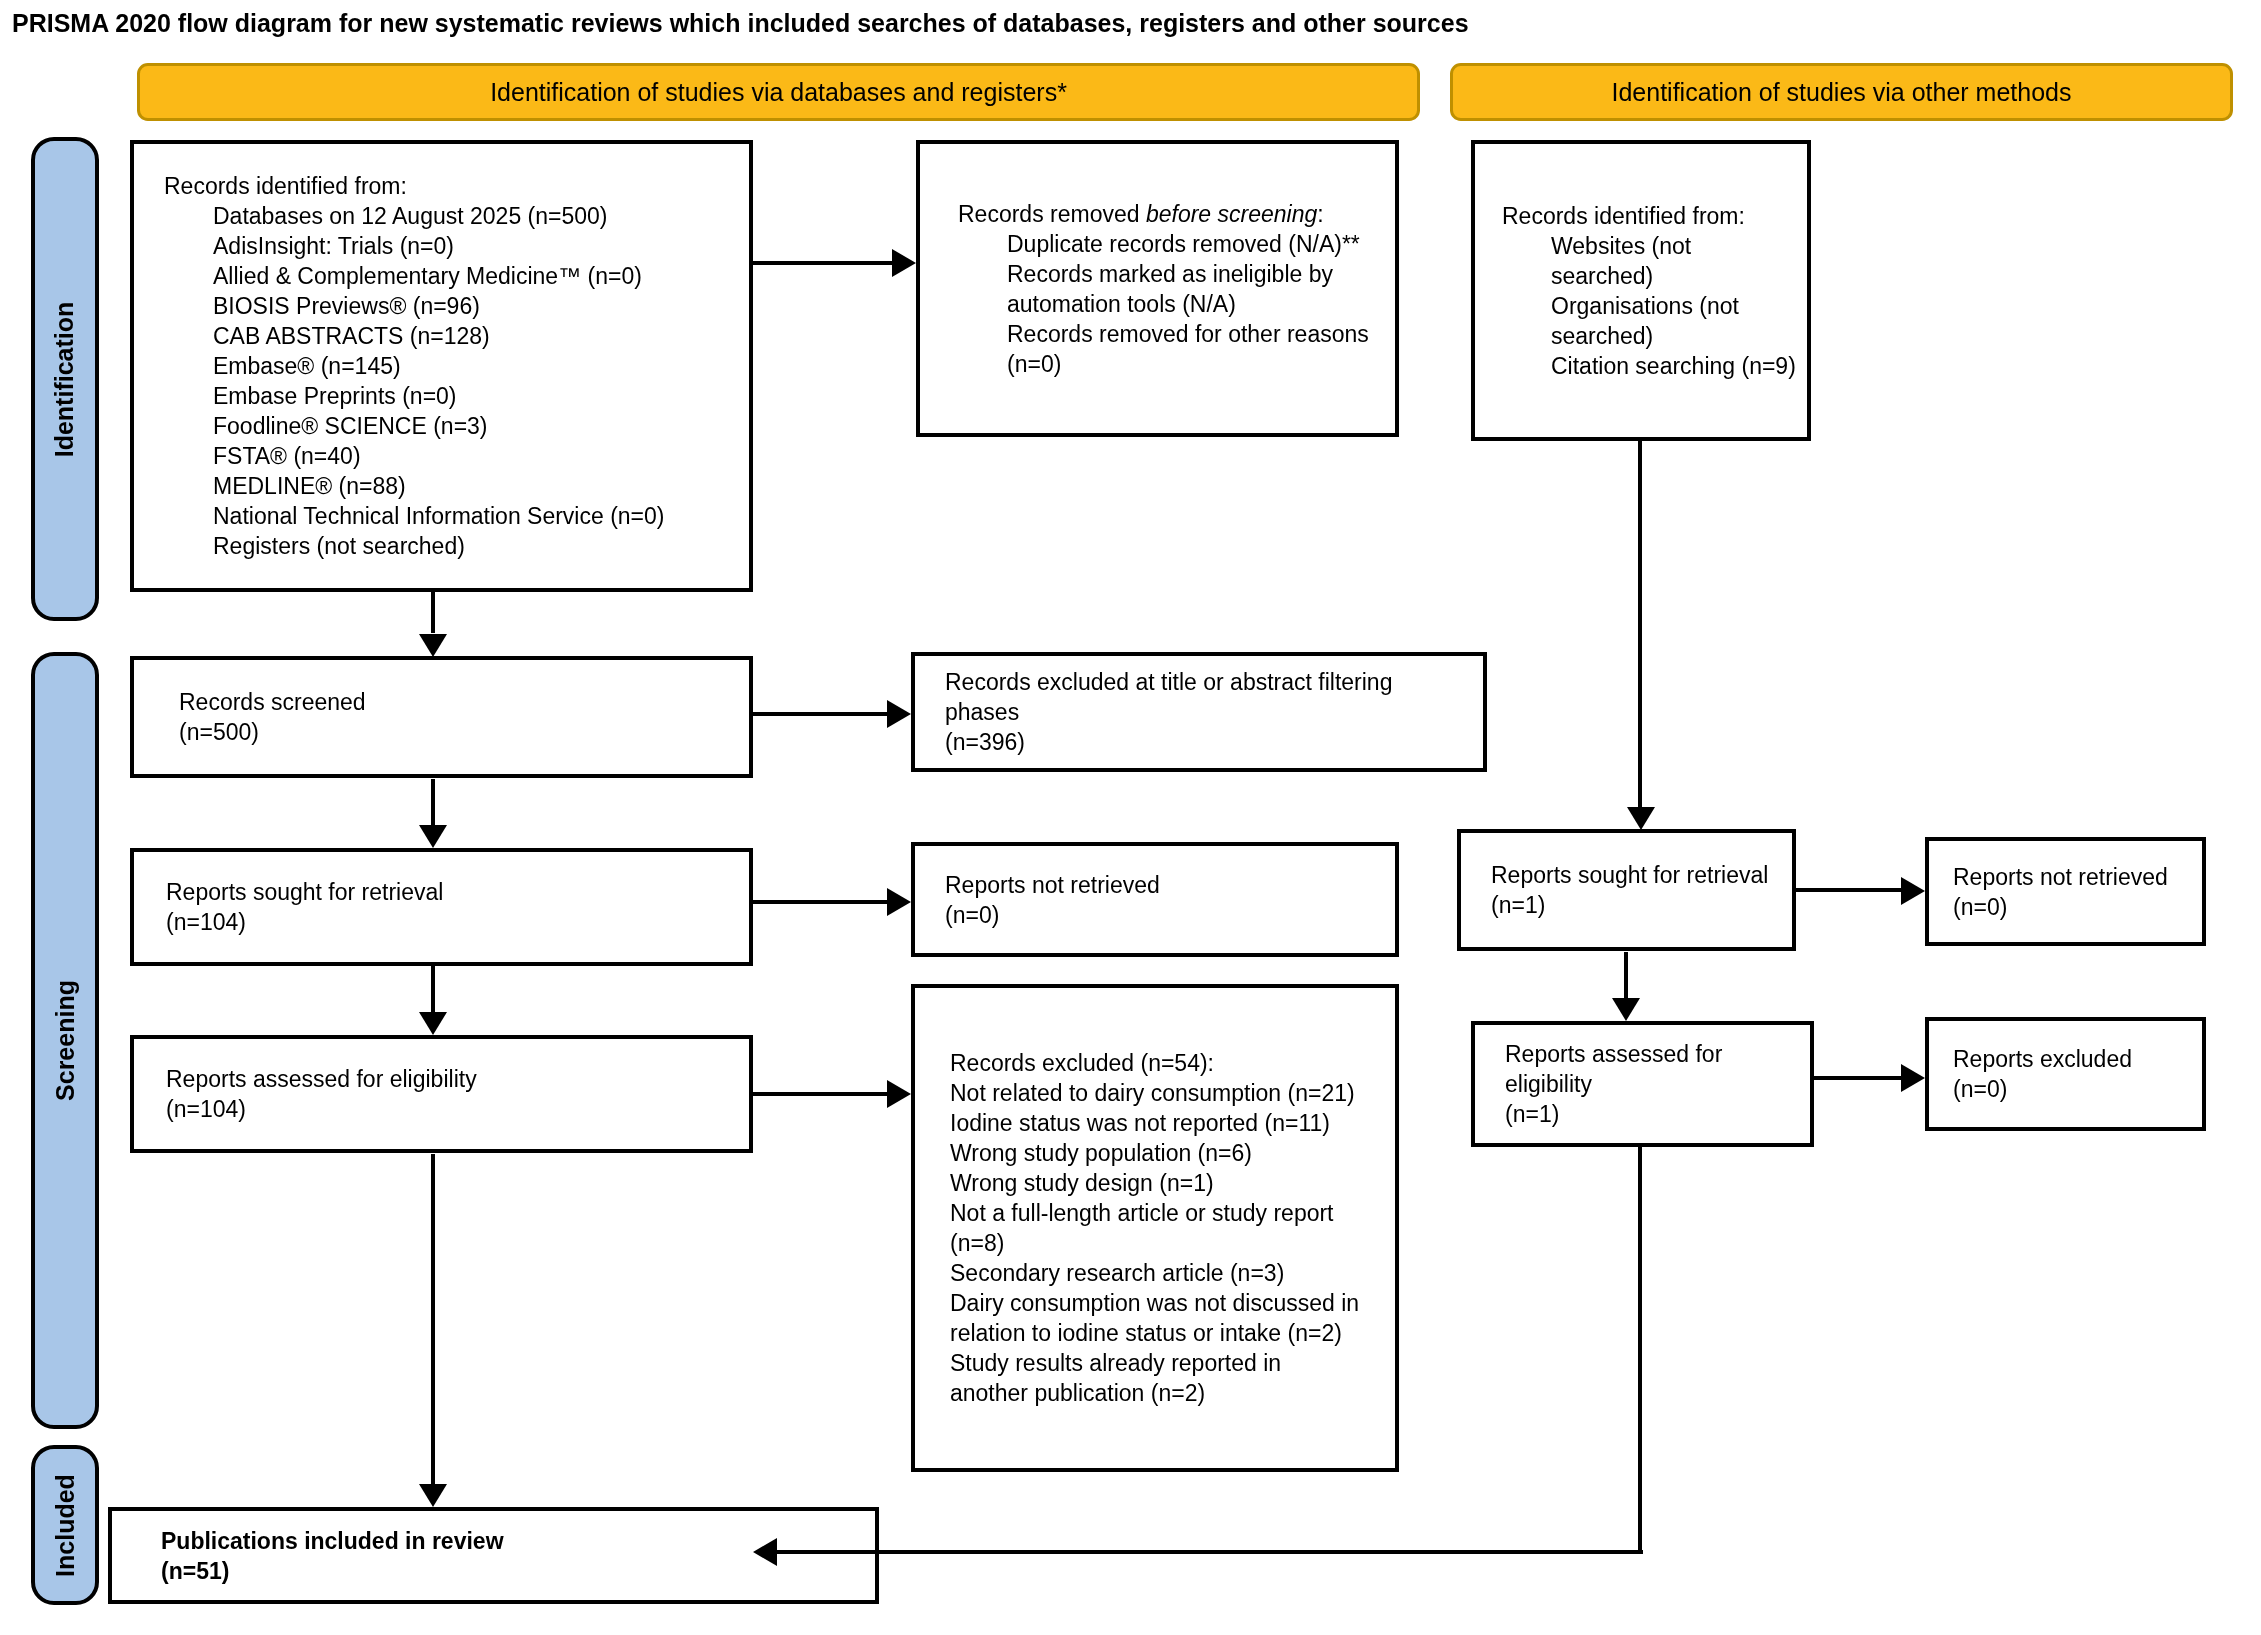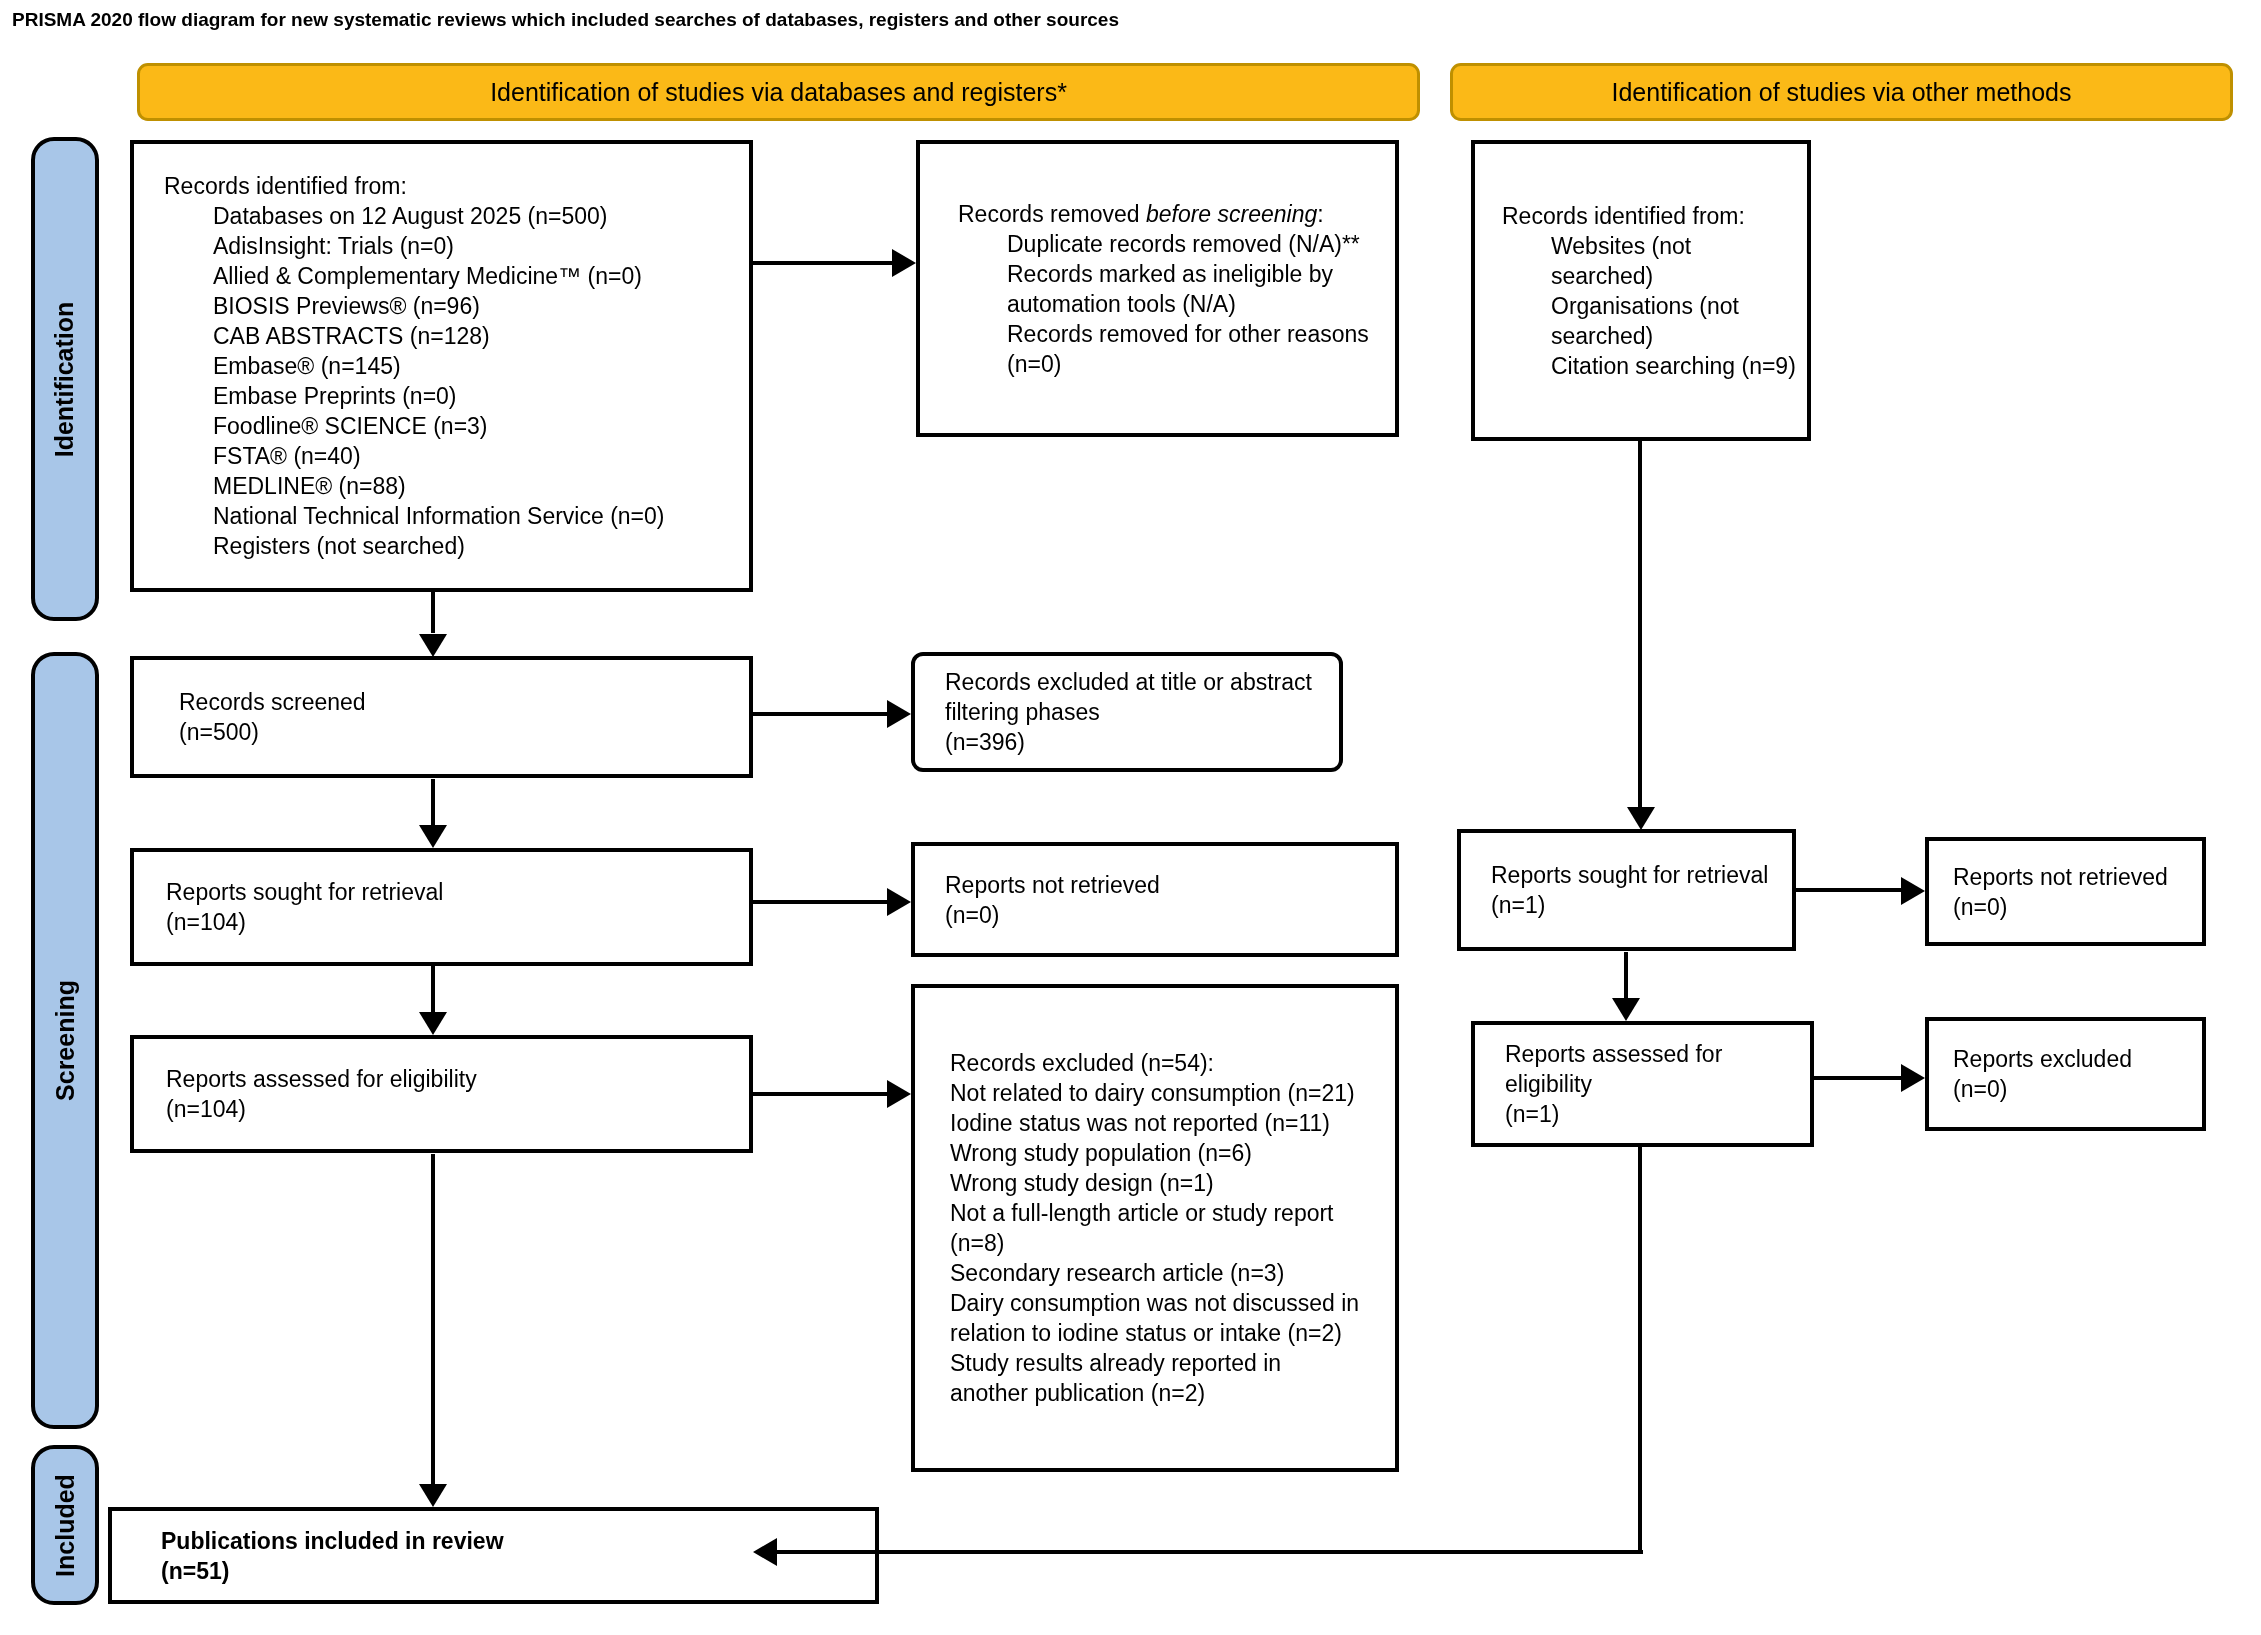--- a/index.html
+++ b/index.html
@@ -5,21 +5,21 @@
   :root{
     --header-fill:#FBB917;
     --header-border:#BF9000;
     --sidebar-fill:#A8C6E8;
     --box-border:#000000;
     --box-fill:#FFFFFF;
   }
   html,body{margin:0;padding:0;background:#ffffff;}
   body{font-family:"Liberation Sans", sans-serif;color:#000;}
   #diagram{position:relative;width:2261px;height:1636px;background:#fff;overflow:hidden;}
-  .title{position:absolute;left:12px;top:8.7px;width:2218px;font-size:19px;font-weight:bold;}
+  .title{position:absolute;left:12px;top:8.7px;width:2218px;font-size:25px;font-weight:bold;}
   .hdr{position:absolute;background:var(--header-fill);border:3.2px solid var(--header-border);
        border-radius:10.8px;box-sizing:border-box;display:flex;align-items:center;justify-content:center;
        font-size:25px;font-weight:normal;text-align:center;}
   .side{position:absolute;background:var(--sidebar-fill);border:4.3px solid #000;border-radius:23px;
         box-sizing:border-box;display:flex;align-items:center;justify-content:center;}
   .side span{transform:rotate(-90deg);white-space:nowrap;font-size:25px;font-weight:bold;}
   .bx{position:absolute;background:var(--box-fill);border:4.3px solid var(--box-border);box-sizing:border-box;
       display:flex;flex-direction:column;justify-content:center;font-size:23px;line-height:30px;}
   .bx .indent{padding-left:49px;}
   .ln{position:absolute;background:#000;}
@@ -77,21 +77,21 @@
     <div class="indent">Websites (not searched)</div>
     <div class="indent">Organisations (not searched)</div>
     <div class="indent">Citation searching (n=9)</div>
   </div>
 
   <div class="bx" style="left:130px;top:656px;width:623px;height:122px;padding-left:45px;">
     <div>Records screened</div>
     <div>(n=500)</div>
   </div>
 
-  <div class="bx" style="left:911px;top:652px;width:432px;height:120px;padding-left:30px;padding-right:21.6px;border-radius:12px;">
+  <div class="bx" style="left:911px;top:652px;width:576px;height:120px;padding-left:30px;padding-right:21.6px;">
     <div>Records excluded at title or abstract filtering phases</div>
     <div>(n=396)</div>
   </div>
 
   <div class="bx" style="left:130px;top:848px;width:623px;height:118px;padding-left:32px;">
     <div>Reports sought for retrieval</div>
     <div>(n=104)</div>
   </div>
 
   <div class="bx" style="left:911px;top:842px;width:488px;height:115px;padding-left:30px;">

